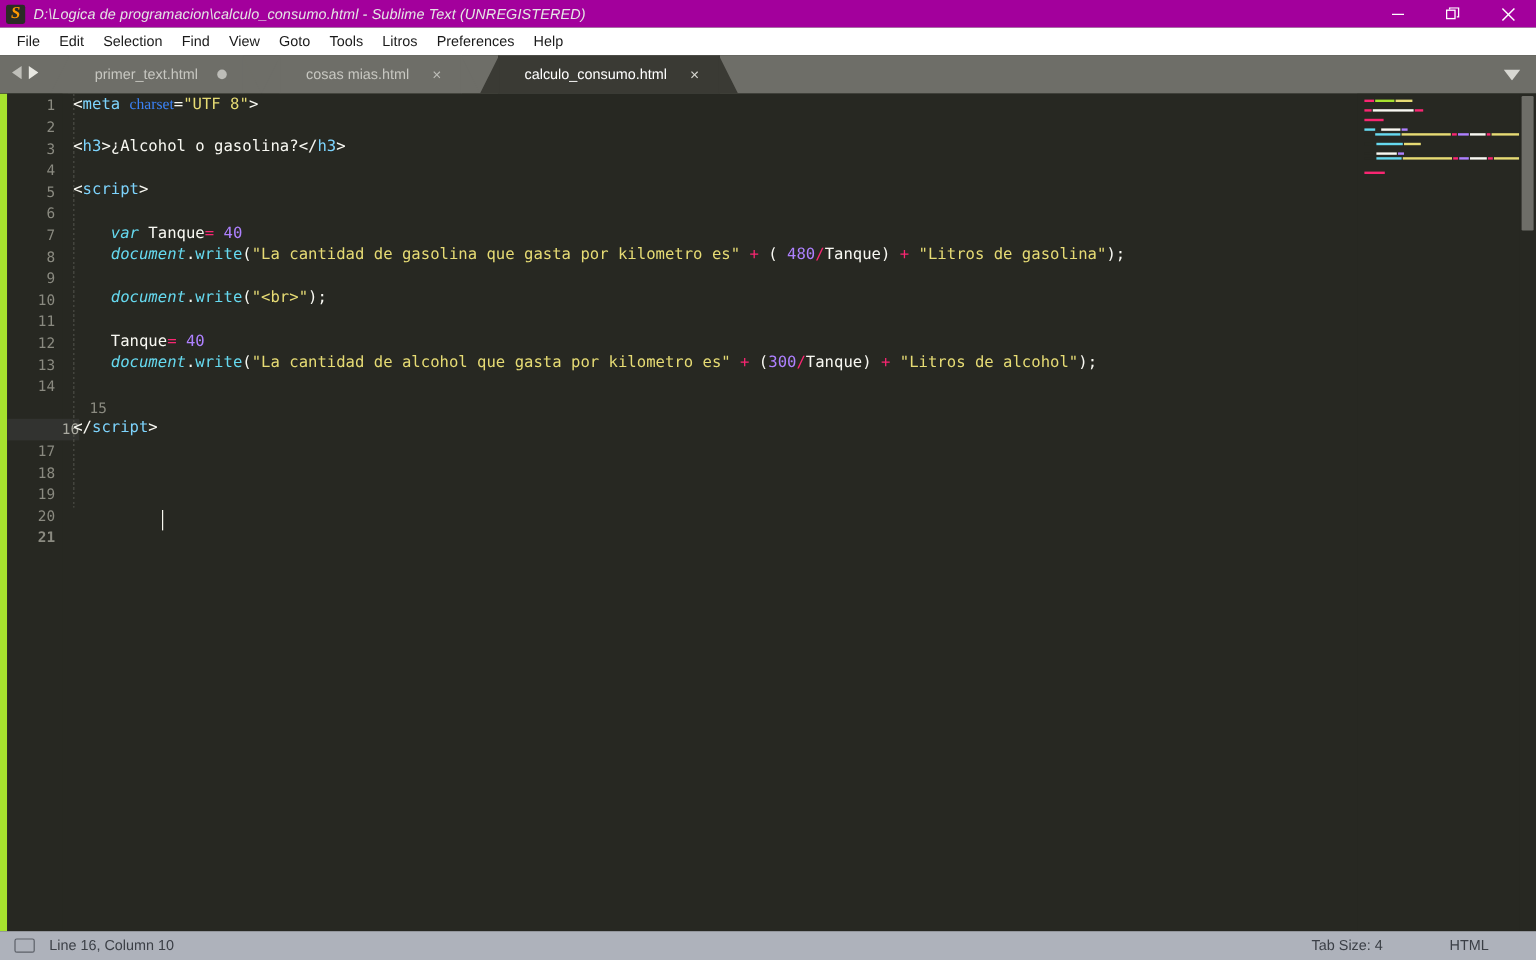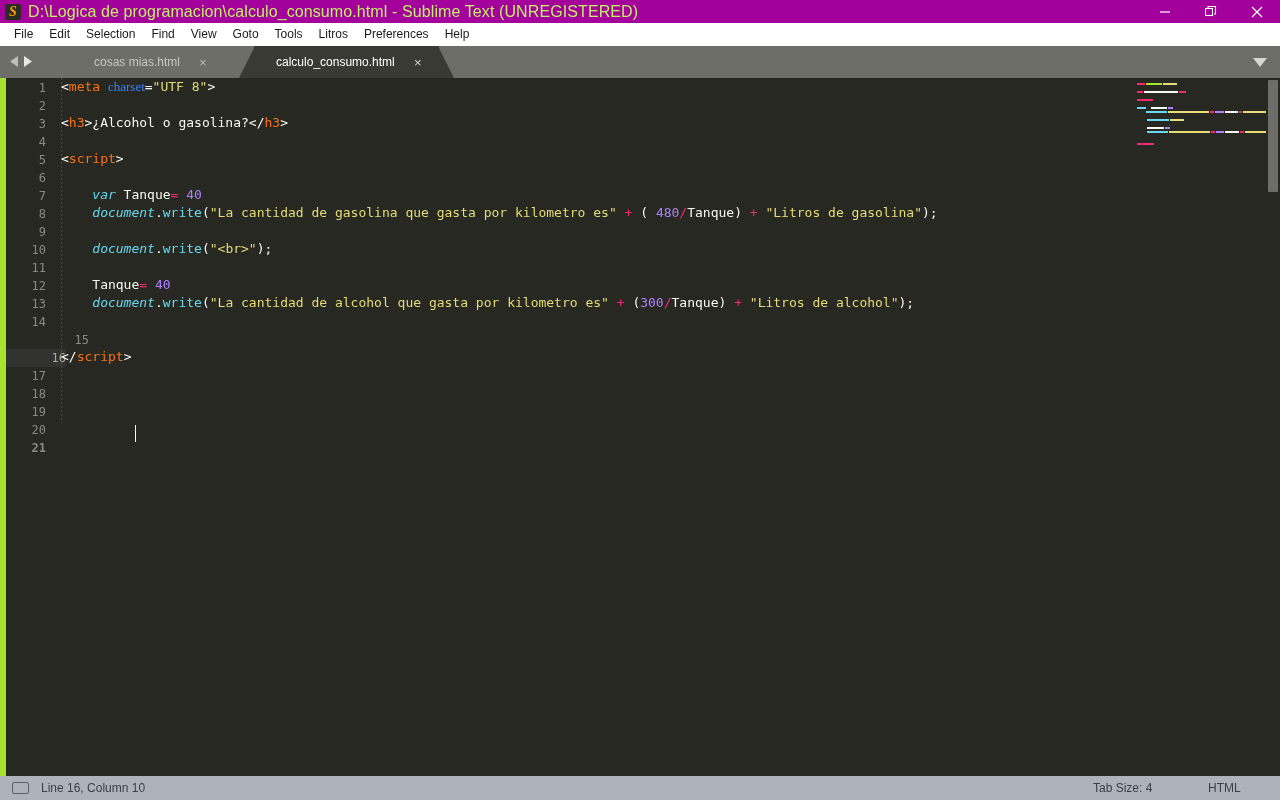--- a/index.html
+++ b/index.html
@@ -36,24 +36,25 @@
     width: 16px;
     text-align: center;
     font-family: "Liberation Serif", serif;
     font-weight: bold;
     font-style: italic;
     font-size: 14px;
     color: #FF9800;
     line-height: 17px;
   }
   #title-text {
-    color: #bef264;
-    font-size: 16px;
+    color: #e5e5e5;
+    font-size: 12px;
     letter-spacing: 0.1px;
     white-space: nowrap;
+    font-style: italic;
   }
   #win-controls {
     position: absolute;
     right: 0; top: 0;
     height: 23px;
     display: flex;
   }
   .win-btn {
     width: 46px; height: 23px;
     display: flex;
@@ -198,21 +199,21 @@
     position: absolute;
     left: 61px; top: 0;
     width: 1070px; height: 698px;
     font-family: "DejaVu Sans Mono", monospace;
     font-size: 13px;
     line-height: 18px;
     white-space: pre;
     color: #F8F8F2;
   }
   .code-line { height: 18px; }
-  .tok-tag      { color: #f97316; }
+  .tok-tag      { color: #7dd3fc; }
   .tok-punc     { color: #F8F8F2; }
   .tok-attr     { color: #3b82f6; font-family: Liberation Serif, serif; }
   .tok-string   { color: #E6DB74; }
   .tok-kw       { color: #66D9EF; font-style: italic; }
   .tok-var      { color: #66D9EF; font-style: italic; }
   .tok-fn       { color: #66D9EF; }
   .tok-num      { color: #AE81FF; }
   .tok-op       { color: #F92672; }
   .tok-plain    { color: #F8F8F2; }
 
@@ -345,20 +346,34 @@
         </svg>
     </span>
     <span>
       <svg width="9" height="11" viewBox="0 0 9 11">
           <polygon points="1,0 1,11 9,5.5" fill="#e8e8e2"></polygon>
         </svg>
     </span>
   </div>
 
   <div id="tabs-wrap">
+    <div class="tab inactive" style="margin-left:15px;">
+      <span class="slantL">
+        <svg width="16" height="32" viewBox="0 0 16 32">
+            <polygon points="16,0 16,32 0,32" fill="#6E6E68"></polygon>
+          </svg>
+      </span>
+      <span class="tab-label">primer_text.html</span>
+      <span class="tab-dot"></span>
+      <span class="slantR">
+        <svg width="16" height="32" viewBox="0 0 16 32">
+            <polygon points="0,0 0,32 16,32" fill="#6E6E68"></polygon>
+          </svg>
+      </span>
+    </div>
 
     <div class="tab inactive" style="margin-left:30px;">
       <span class="slantL">
         <svg width="16" height="32" viewBox="0 0 16 32">
             <polygon points="16,0 16,32 0,32" fill="#6E6E68"></polygon>
           </svg>
       </span>
       <span class="tab-label">cosas mias.html</span>
       <span class="tab-close">×</span>
       <span class="slantR">

